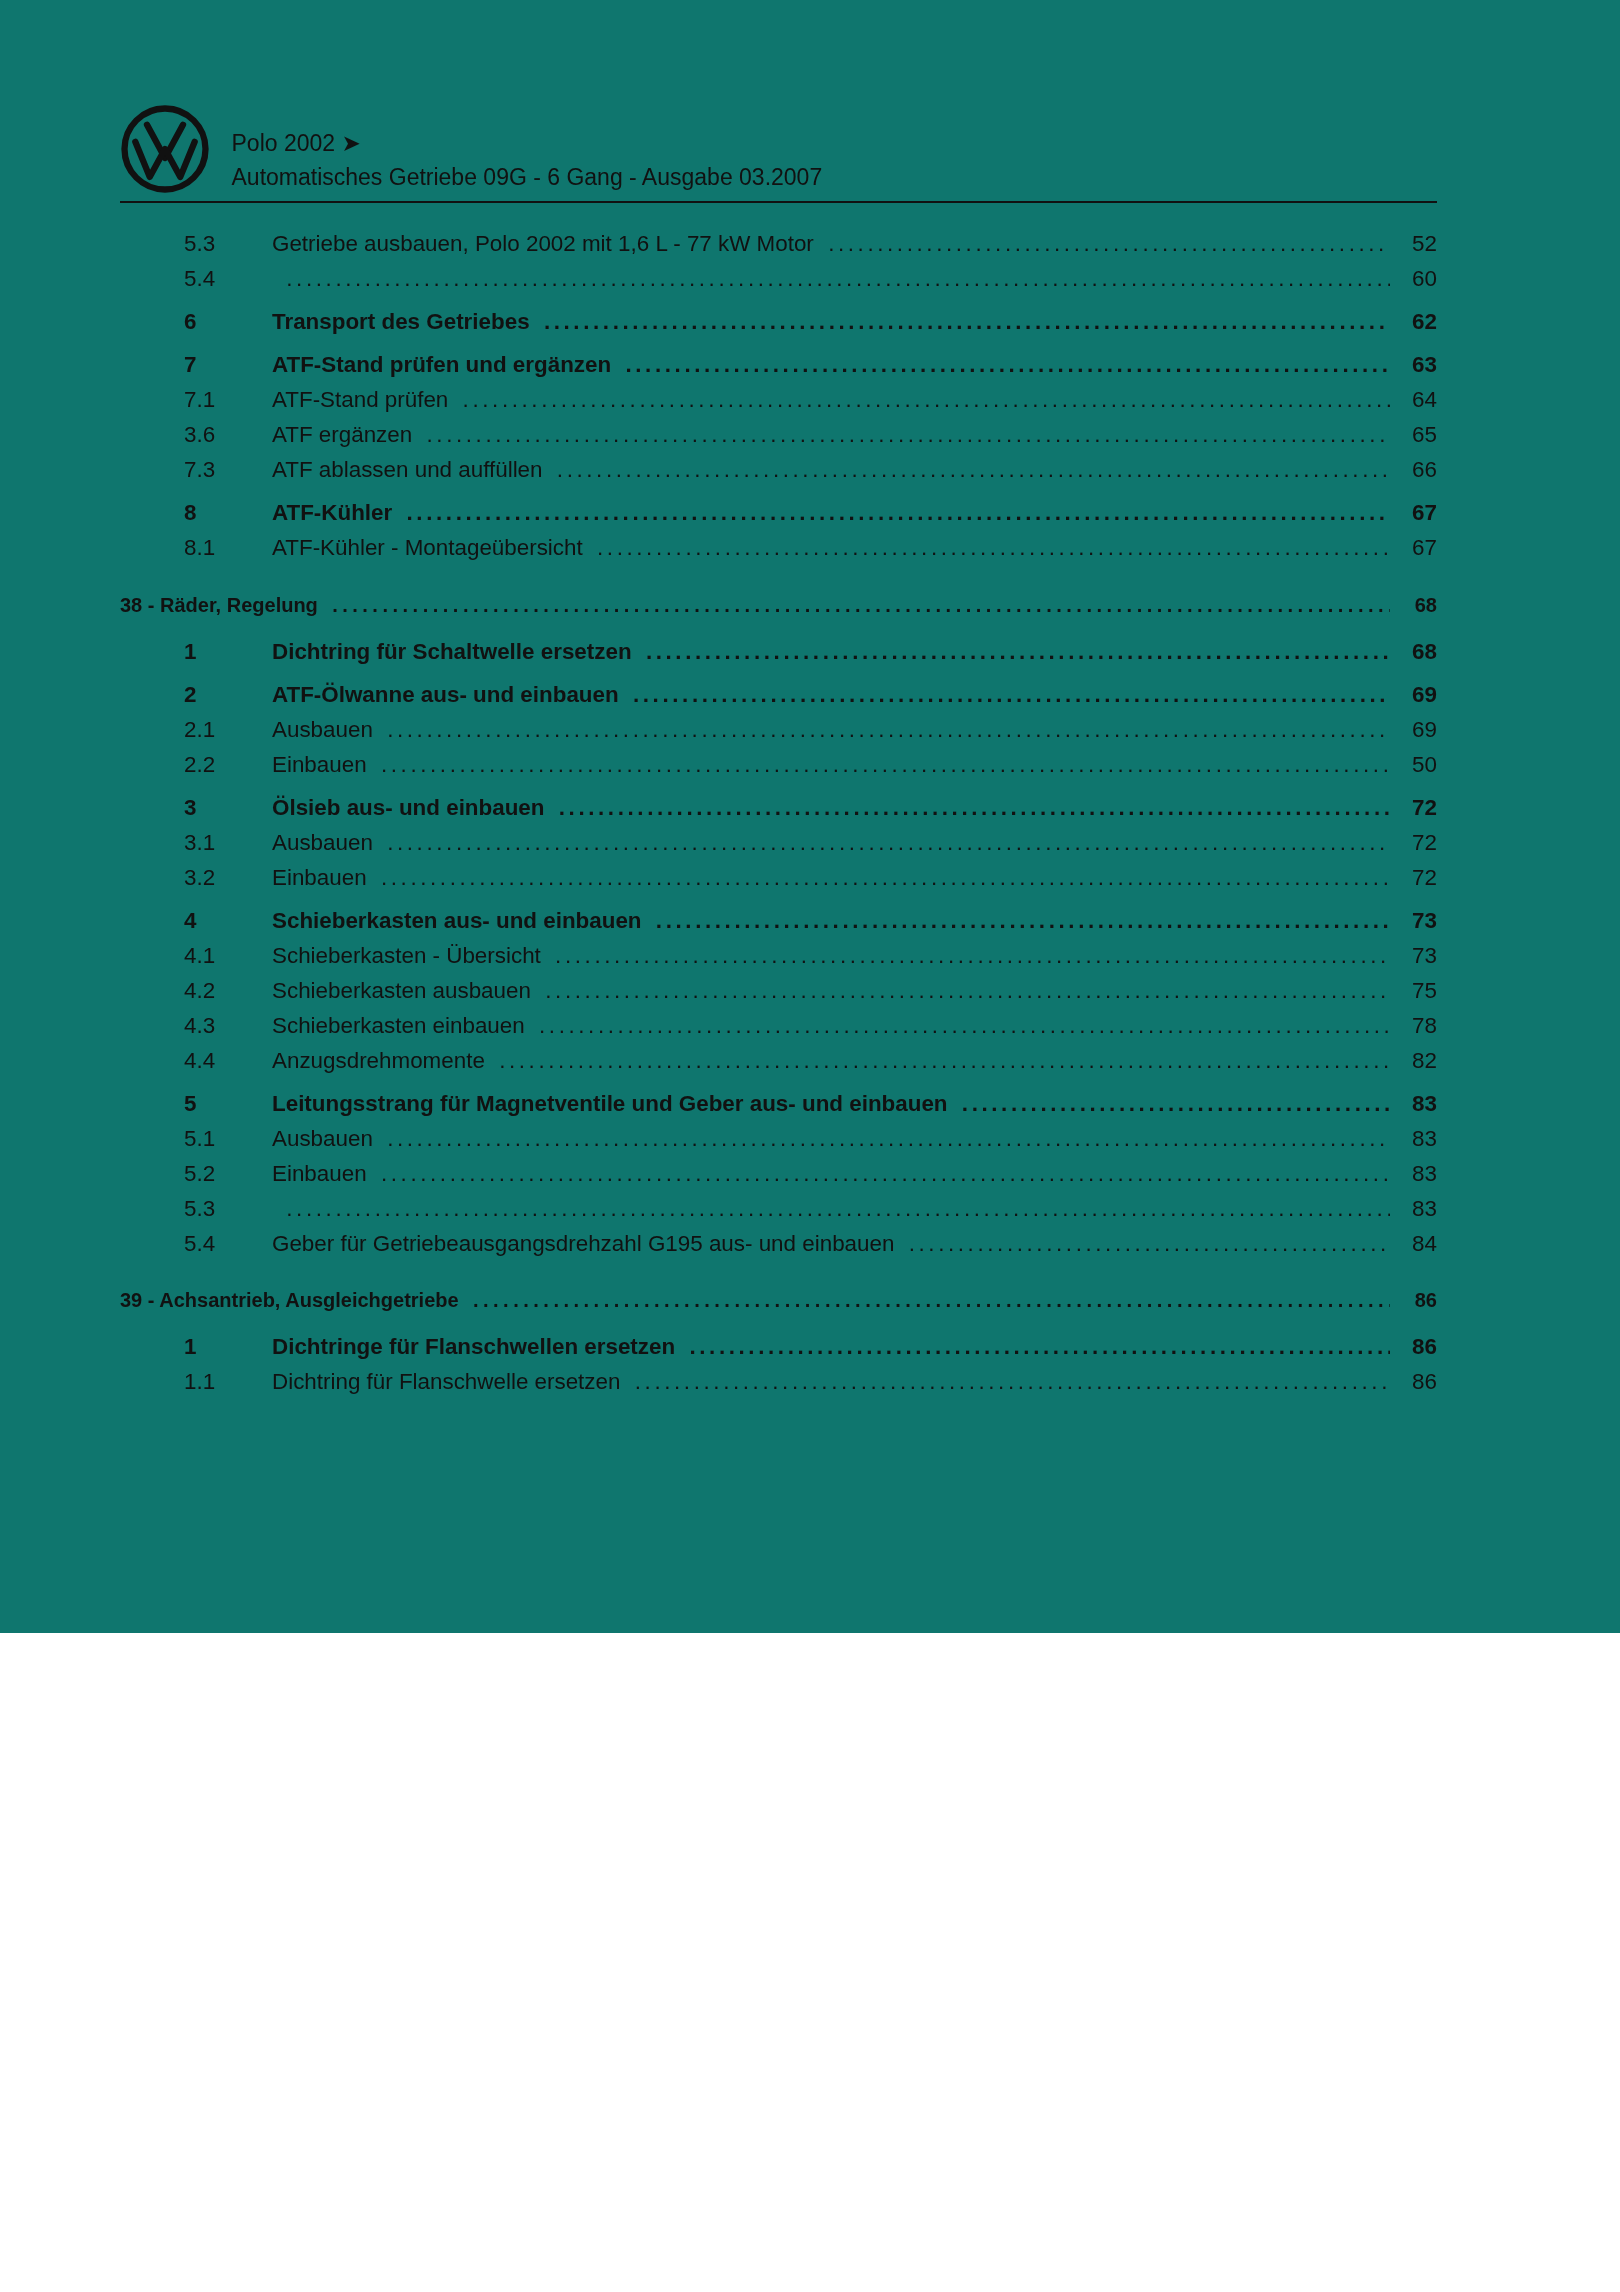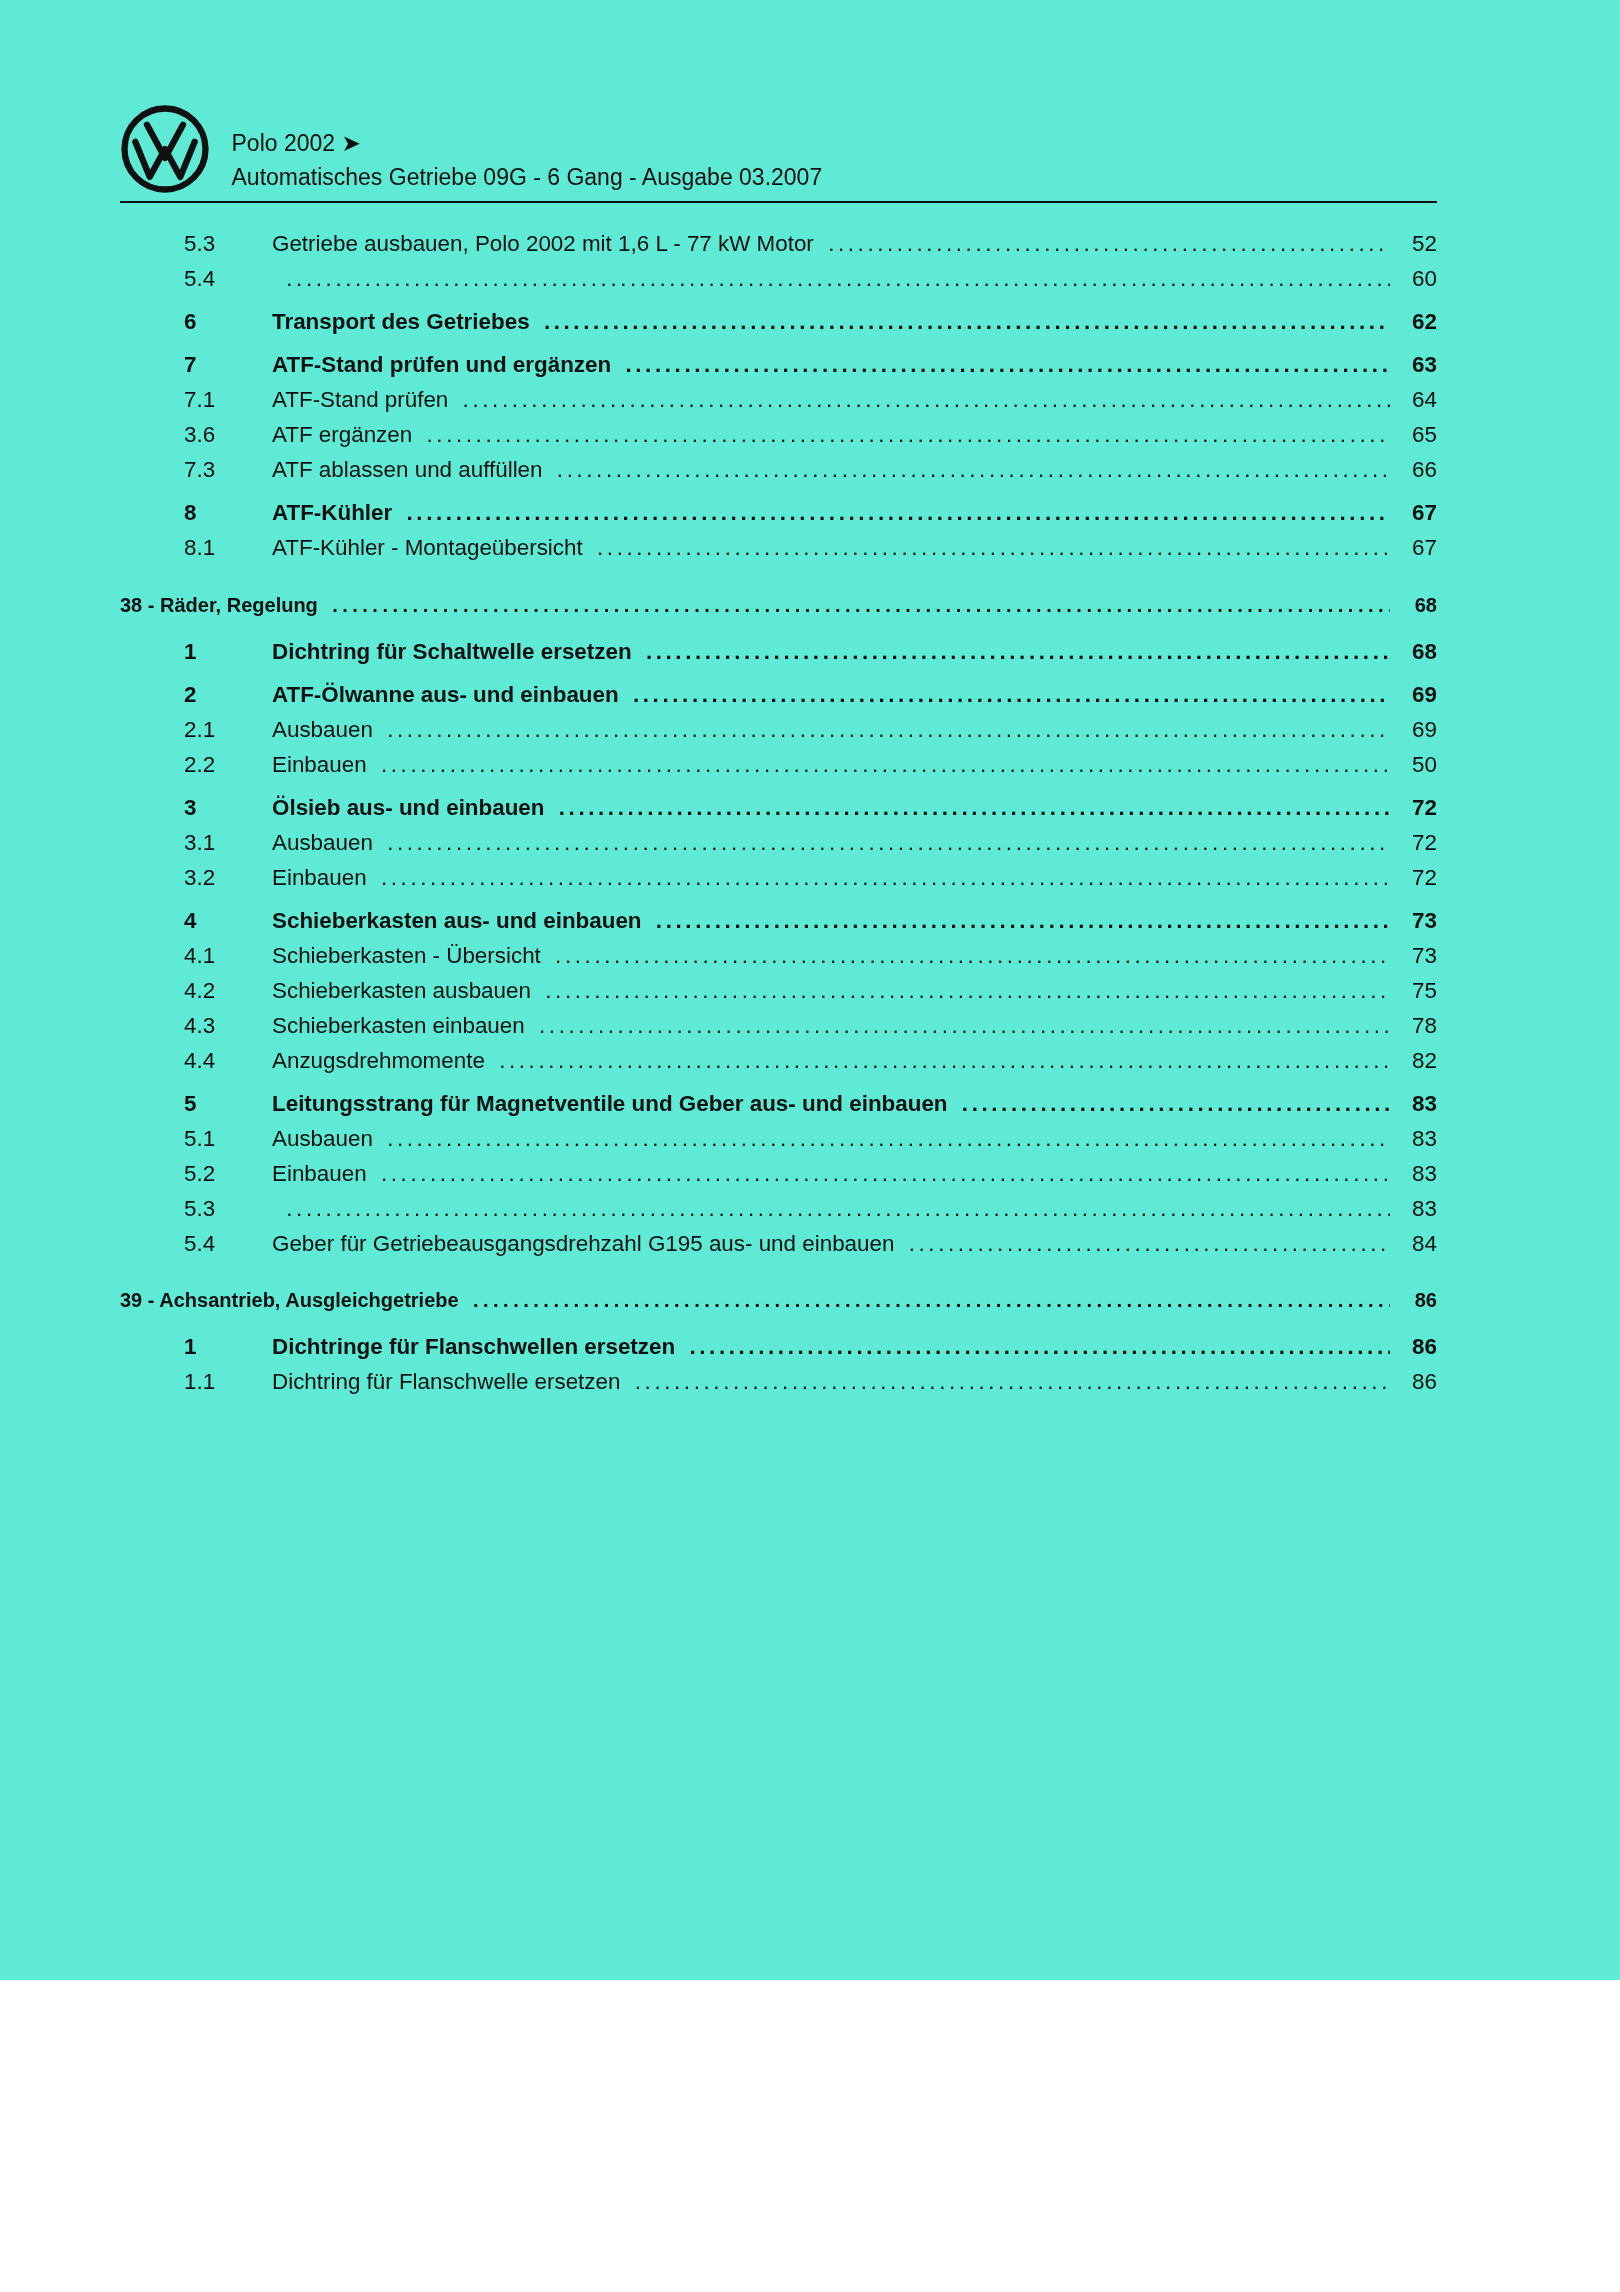--- a/index.html
+++ b/index.html
@@ -1,21 +1,21 @@
 <!DOCTYPE html>
 <html lang="de" style="font-size:14.3px"><head>
 <meta charset="utf-8">
 <style>
   * { margin: 0; padding: 0; box-sizing: border-box; }
   html, body { background: #ffffff; }
   .page {
     position: relative;
     width: 1620px;
-    height: 1980px;
-    background: #5eead4;
+    height: 1633px;
+    background: #0f766e;
     color: #111111;
     font-family: "Liberation Sans", sans-serif;
     overflow: hidden;
   }
 
   
   .header {
     position: absolute;
     left: 120px;
     top: 104px;

